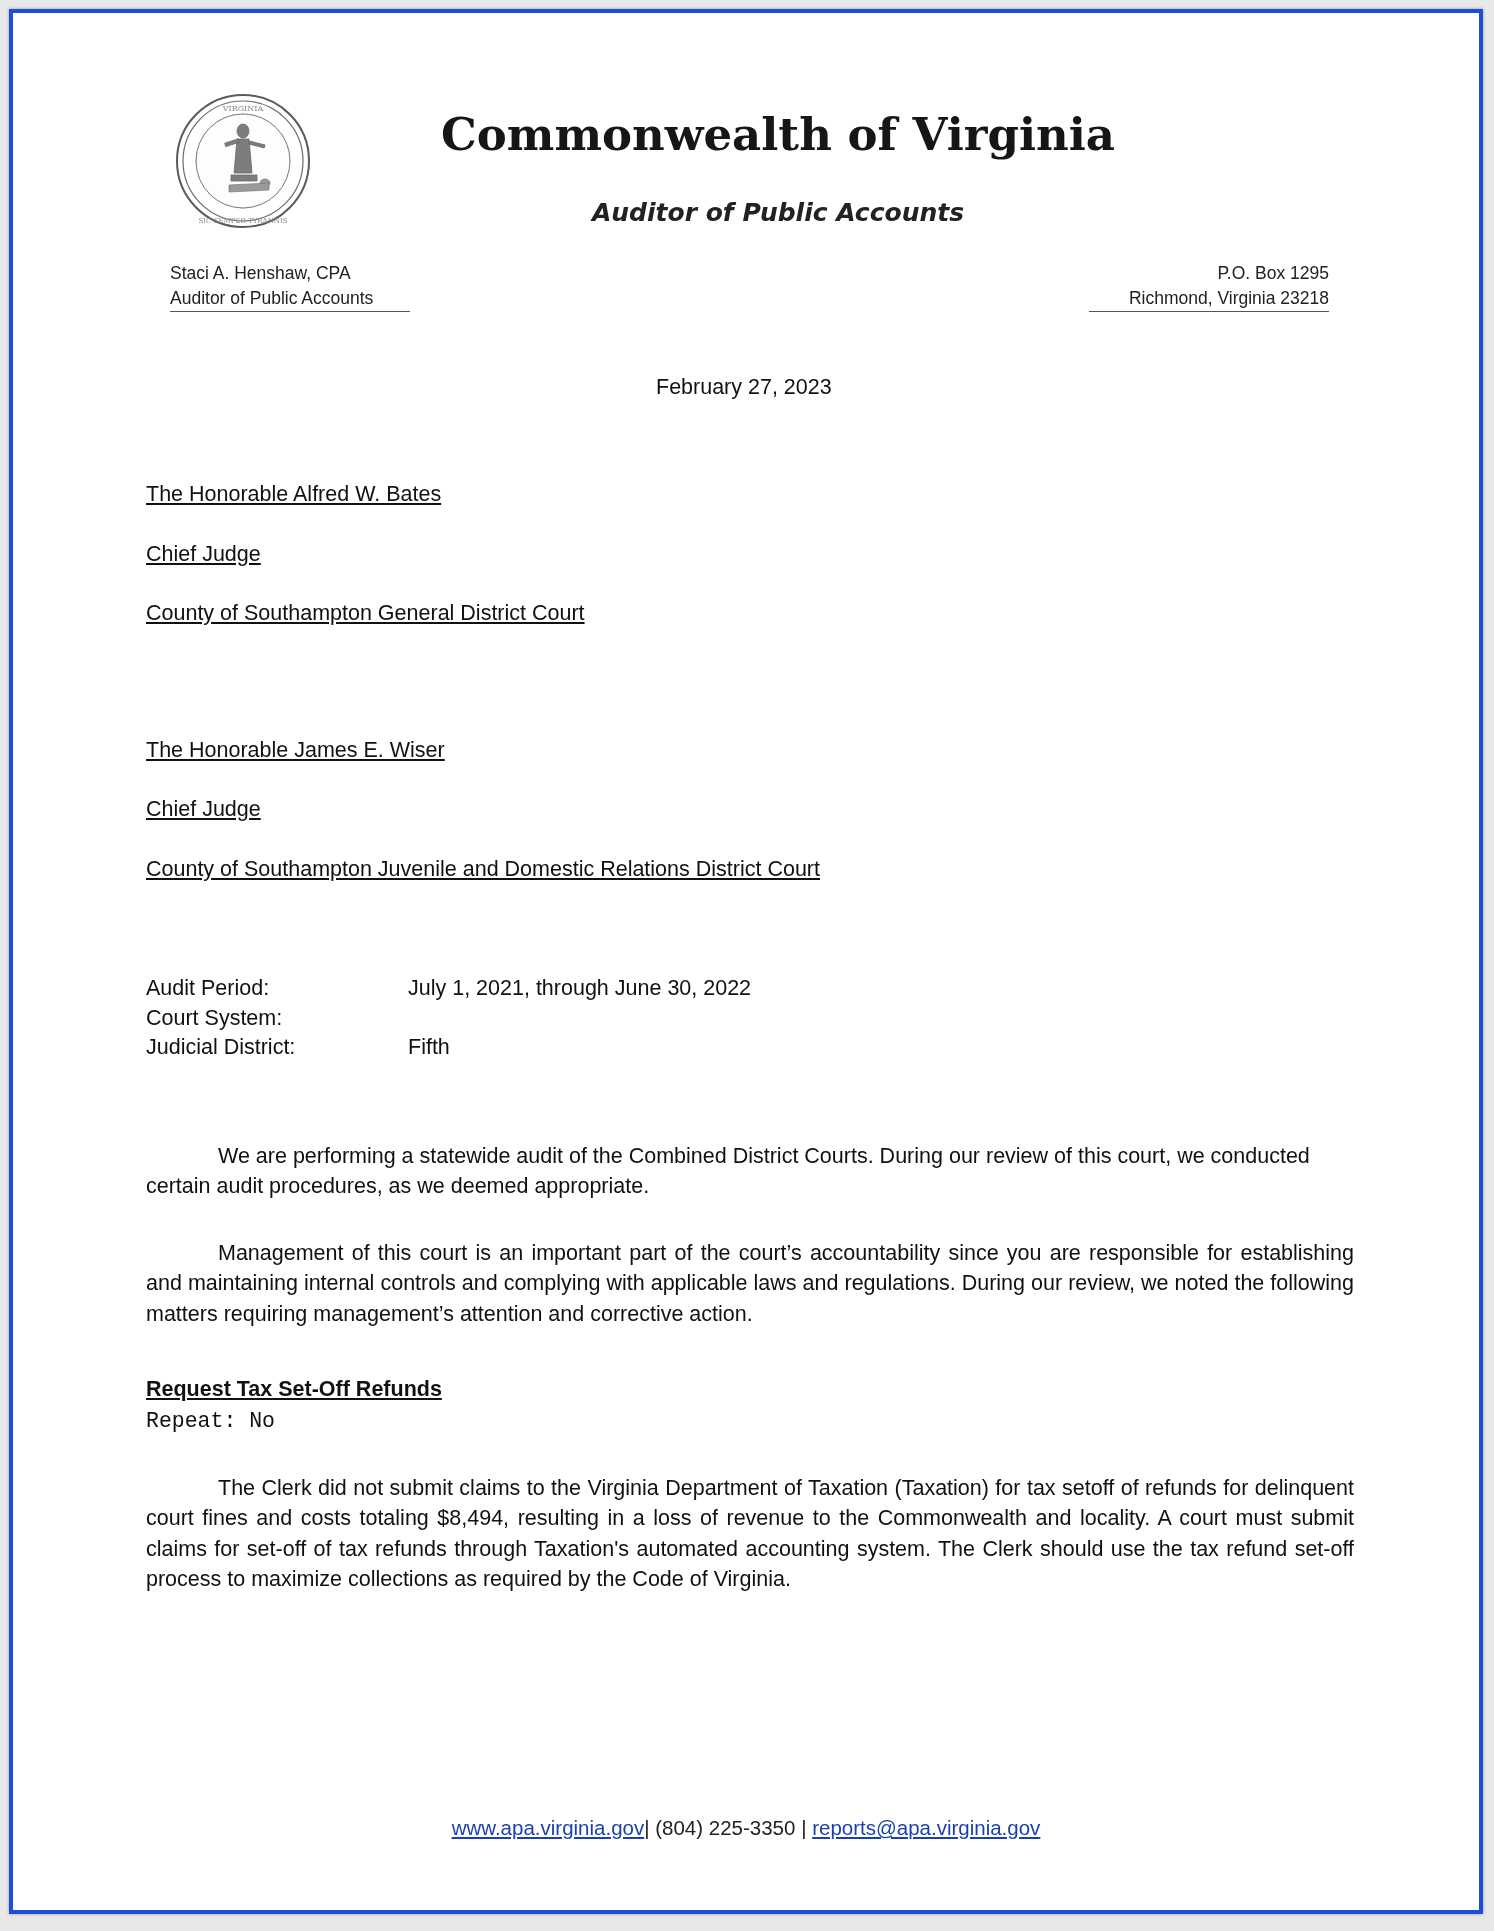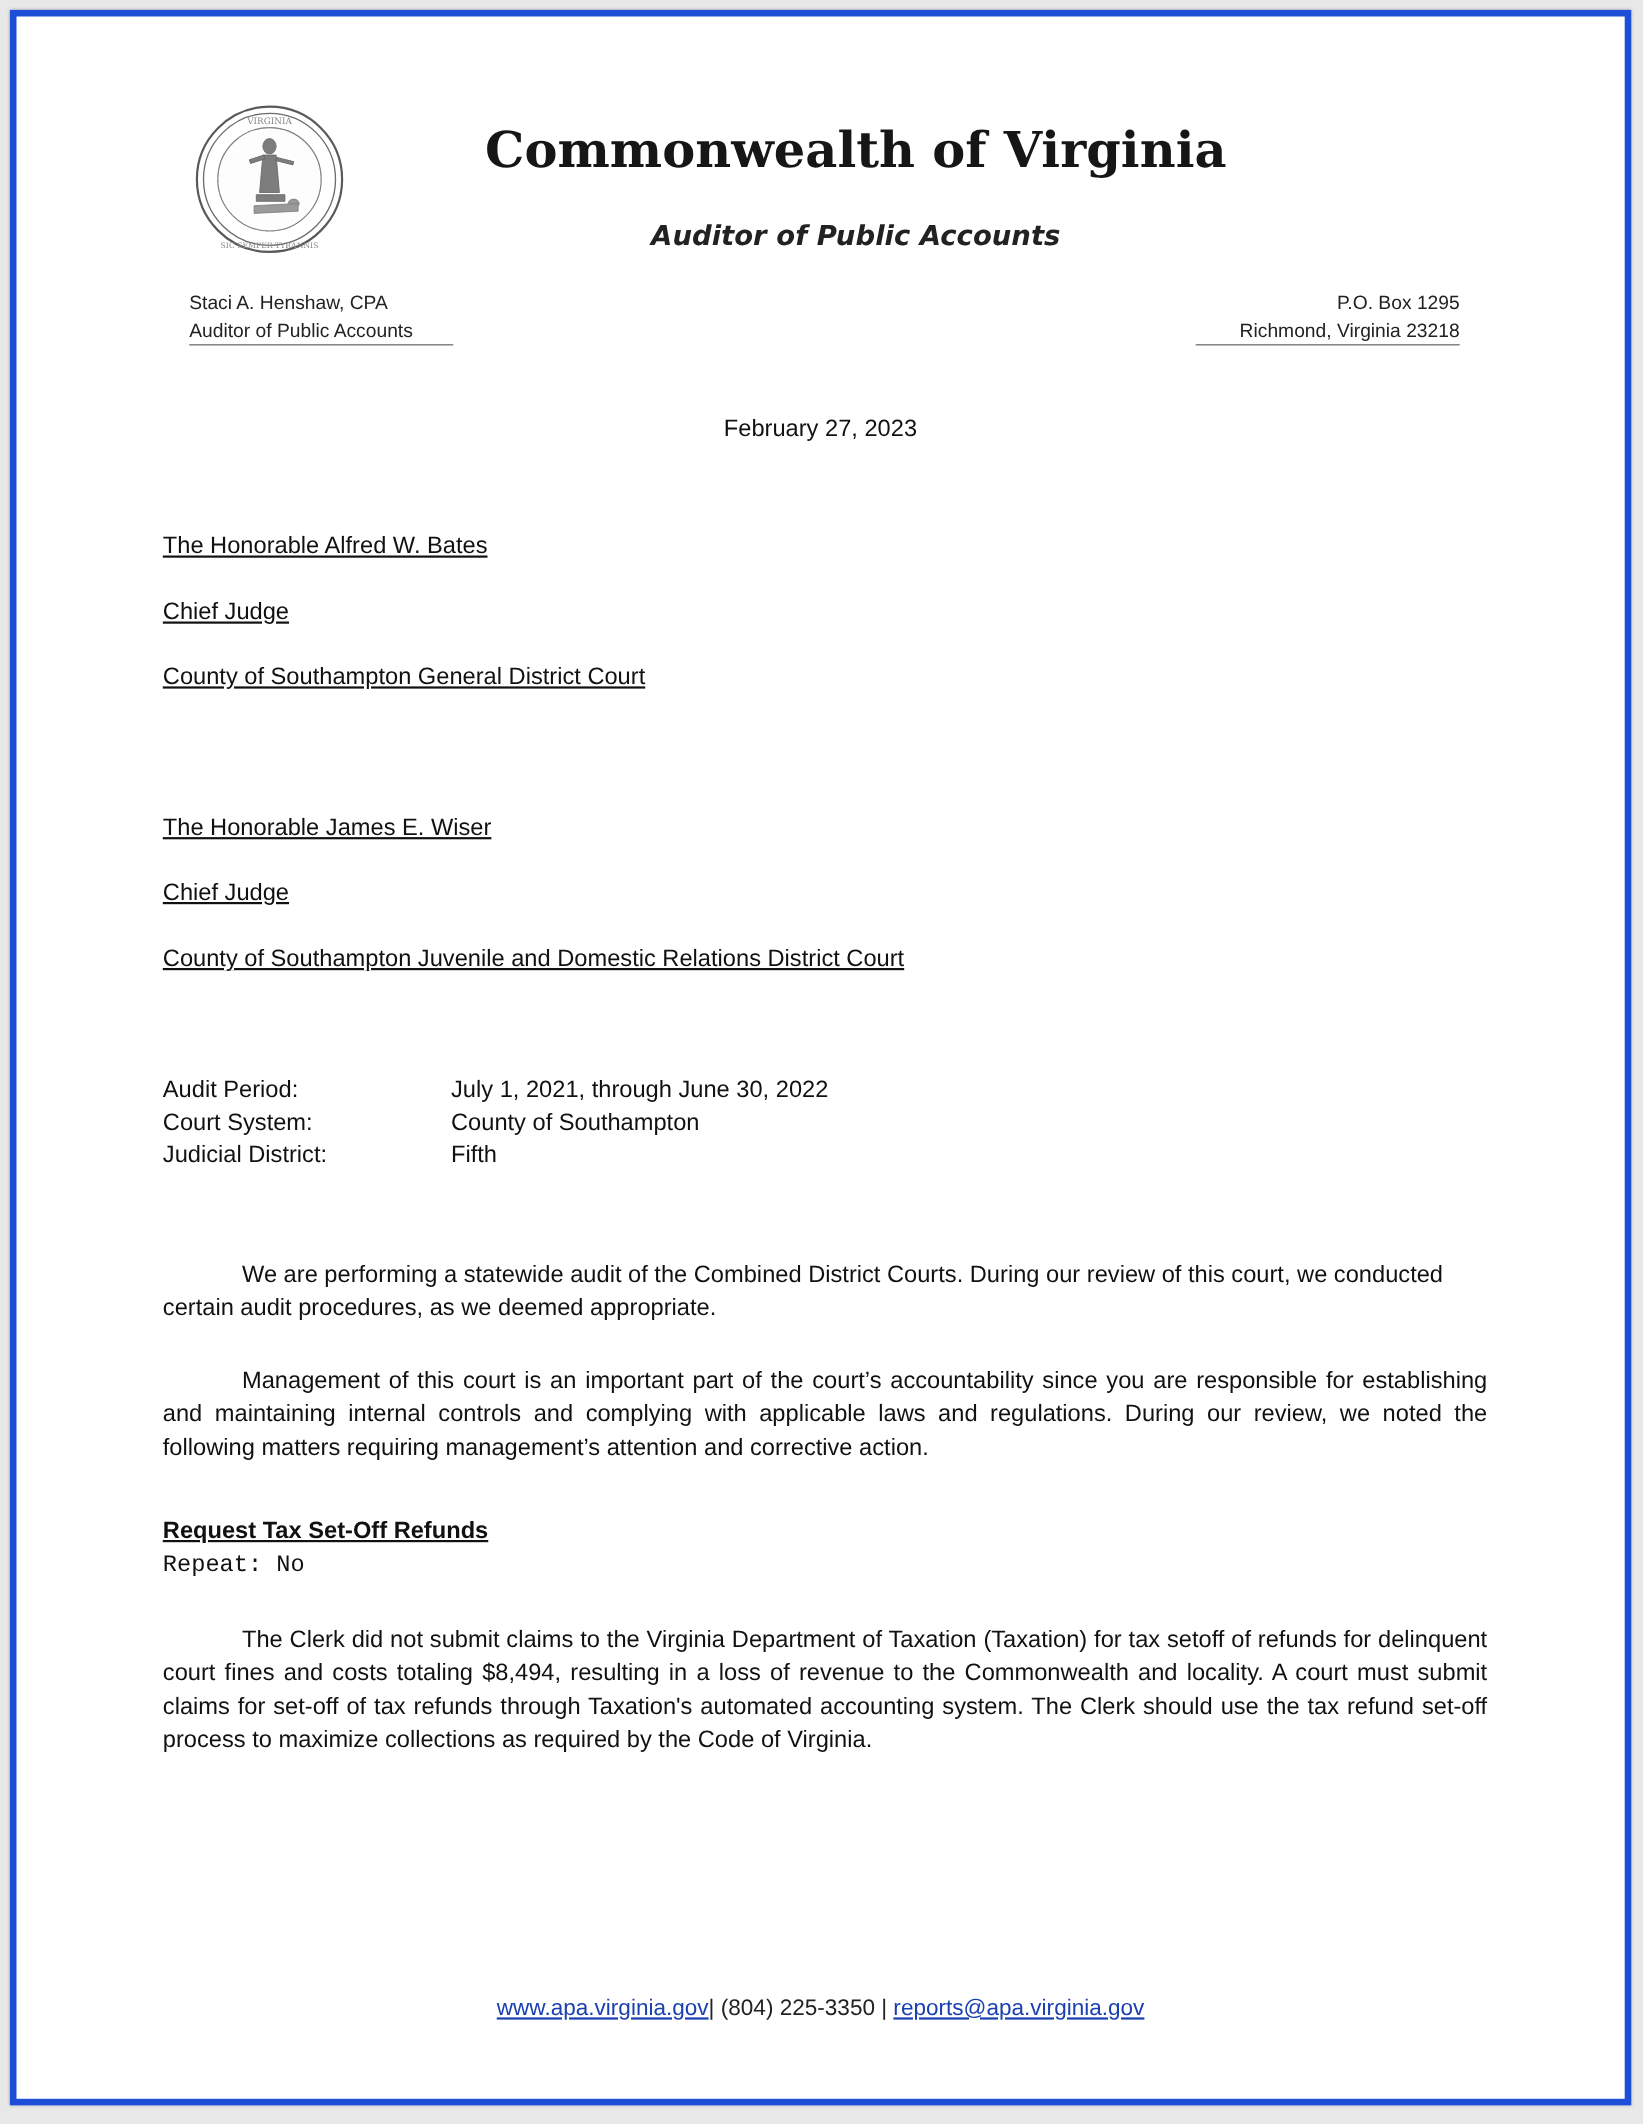--- a/index.html
+++ b/index.html
@@ -14,21 +14,21 @@
     -webkit-font-smoothing: antialiased;
   }
   .page {
     position: absolute;
     left: 9px;
     top: 9px;
     width: 1474px;
     height: 1905px;
     background: #ffffff;
     box-shadow: 0 0 3px rgba(0,0,0,0.35);
-    border: 6px solid #1d4ed8;
+    border: 4px solid #1d4ed8;
     box-sizing: border-box;
     overflow: hidden;
   }
 
   
   .letterhead {
     position: relative;
     height: 300px;
   }
   .seal {
@@ -230,21 +230,20 @@
       <span class="block-line">County of Southampton Juvenile and Domestic Relations District Court</span>
     </div>
 
     <div class="meta">
       <div class="meta-row">
         <div class="meta-label">Audit Period:</div>
         <div class="meta-value">July 1, 2021, through June 30, 2022</div>
       </div>
       <div class="meta-row">
         <div class="meta-label">Court System:</div>
-        <div class="meta-value">County of Southampton</div>
       </div>
       <div class="meta-row">
         <div class="meta-label">Judicial District:</div>
         <div class="meta-value">Fifth</div>
       </div>
     </div>
 
     <p class="para nojust" style="margin-top:78px;">We are performing a statewide audit of the Combined District Courts.  During our review of this court, we conducted certain audit procedures, as we deemed appropriate.</p>
 
     <p class="para">Management of this court is an important part of the court’s accountability since you are responsible for establishing and maintaining internal controls and complying with applicable laws and regulations.  During our review, we noted the following matters requiring management’s attention and corrective action.</p>

